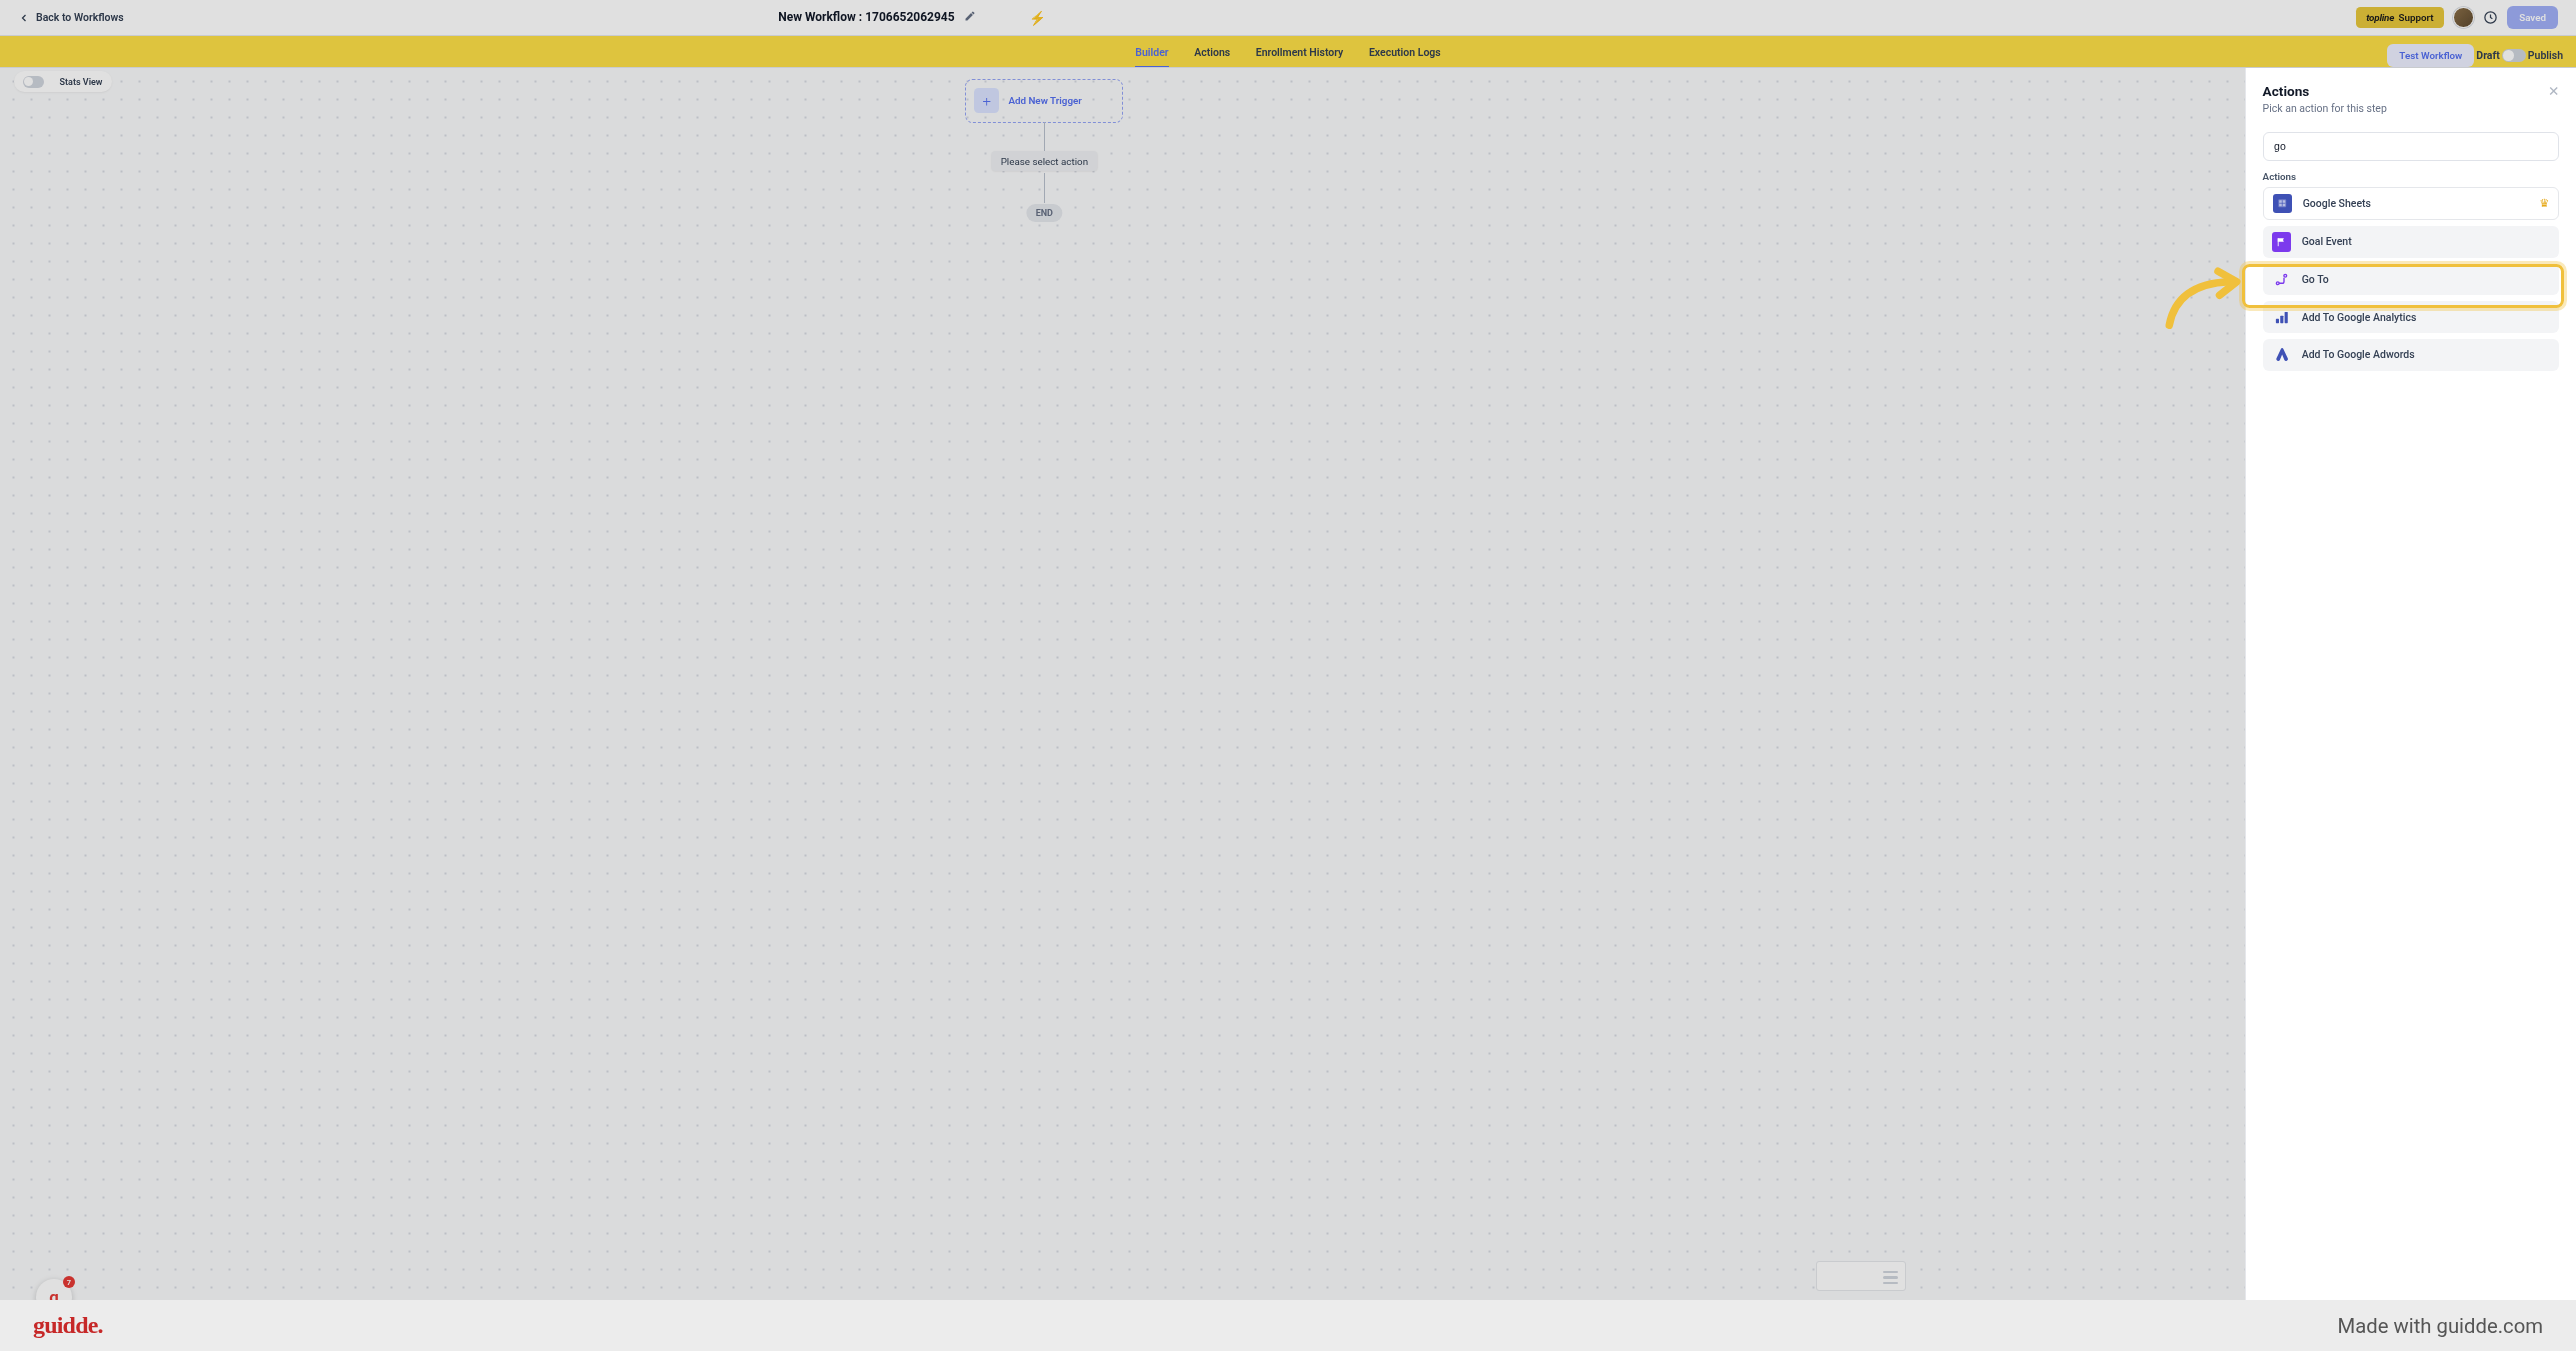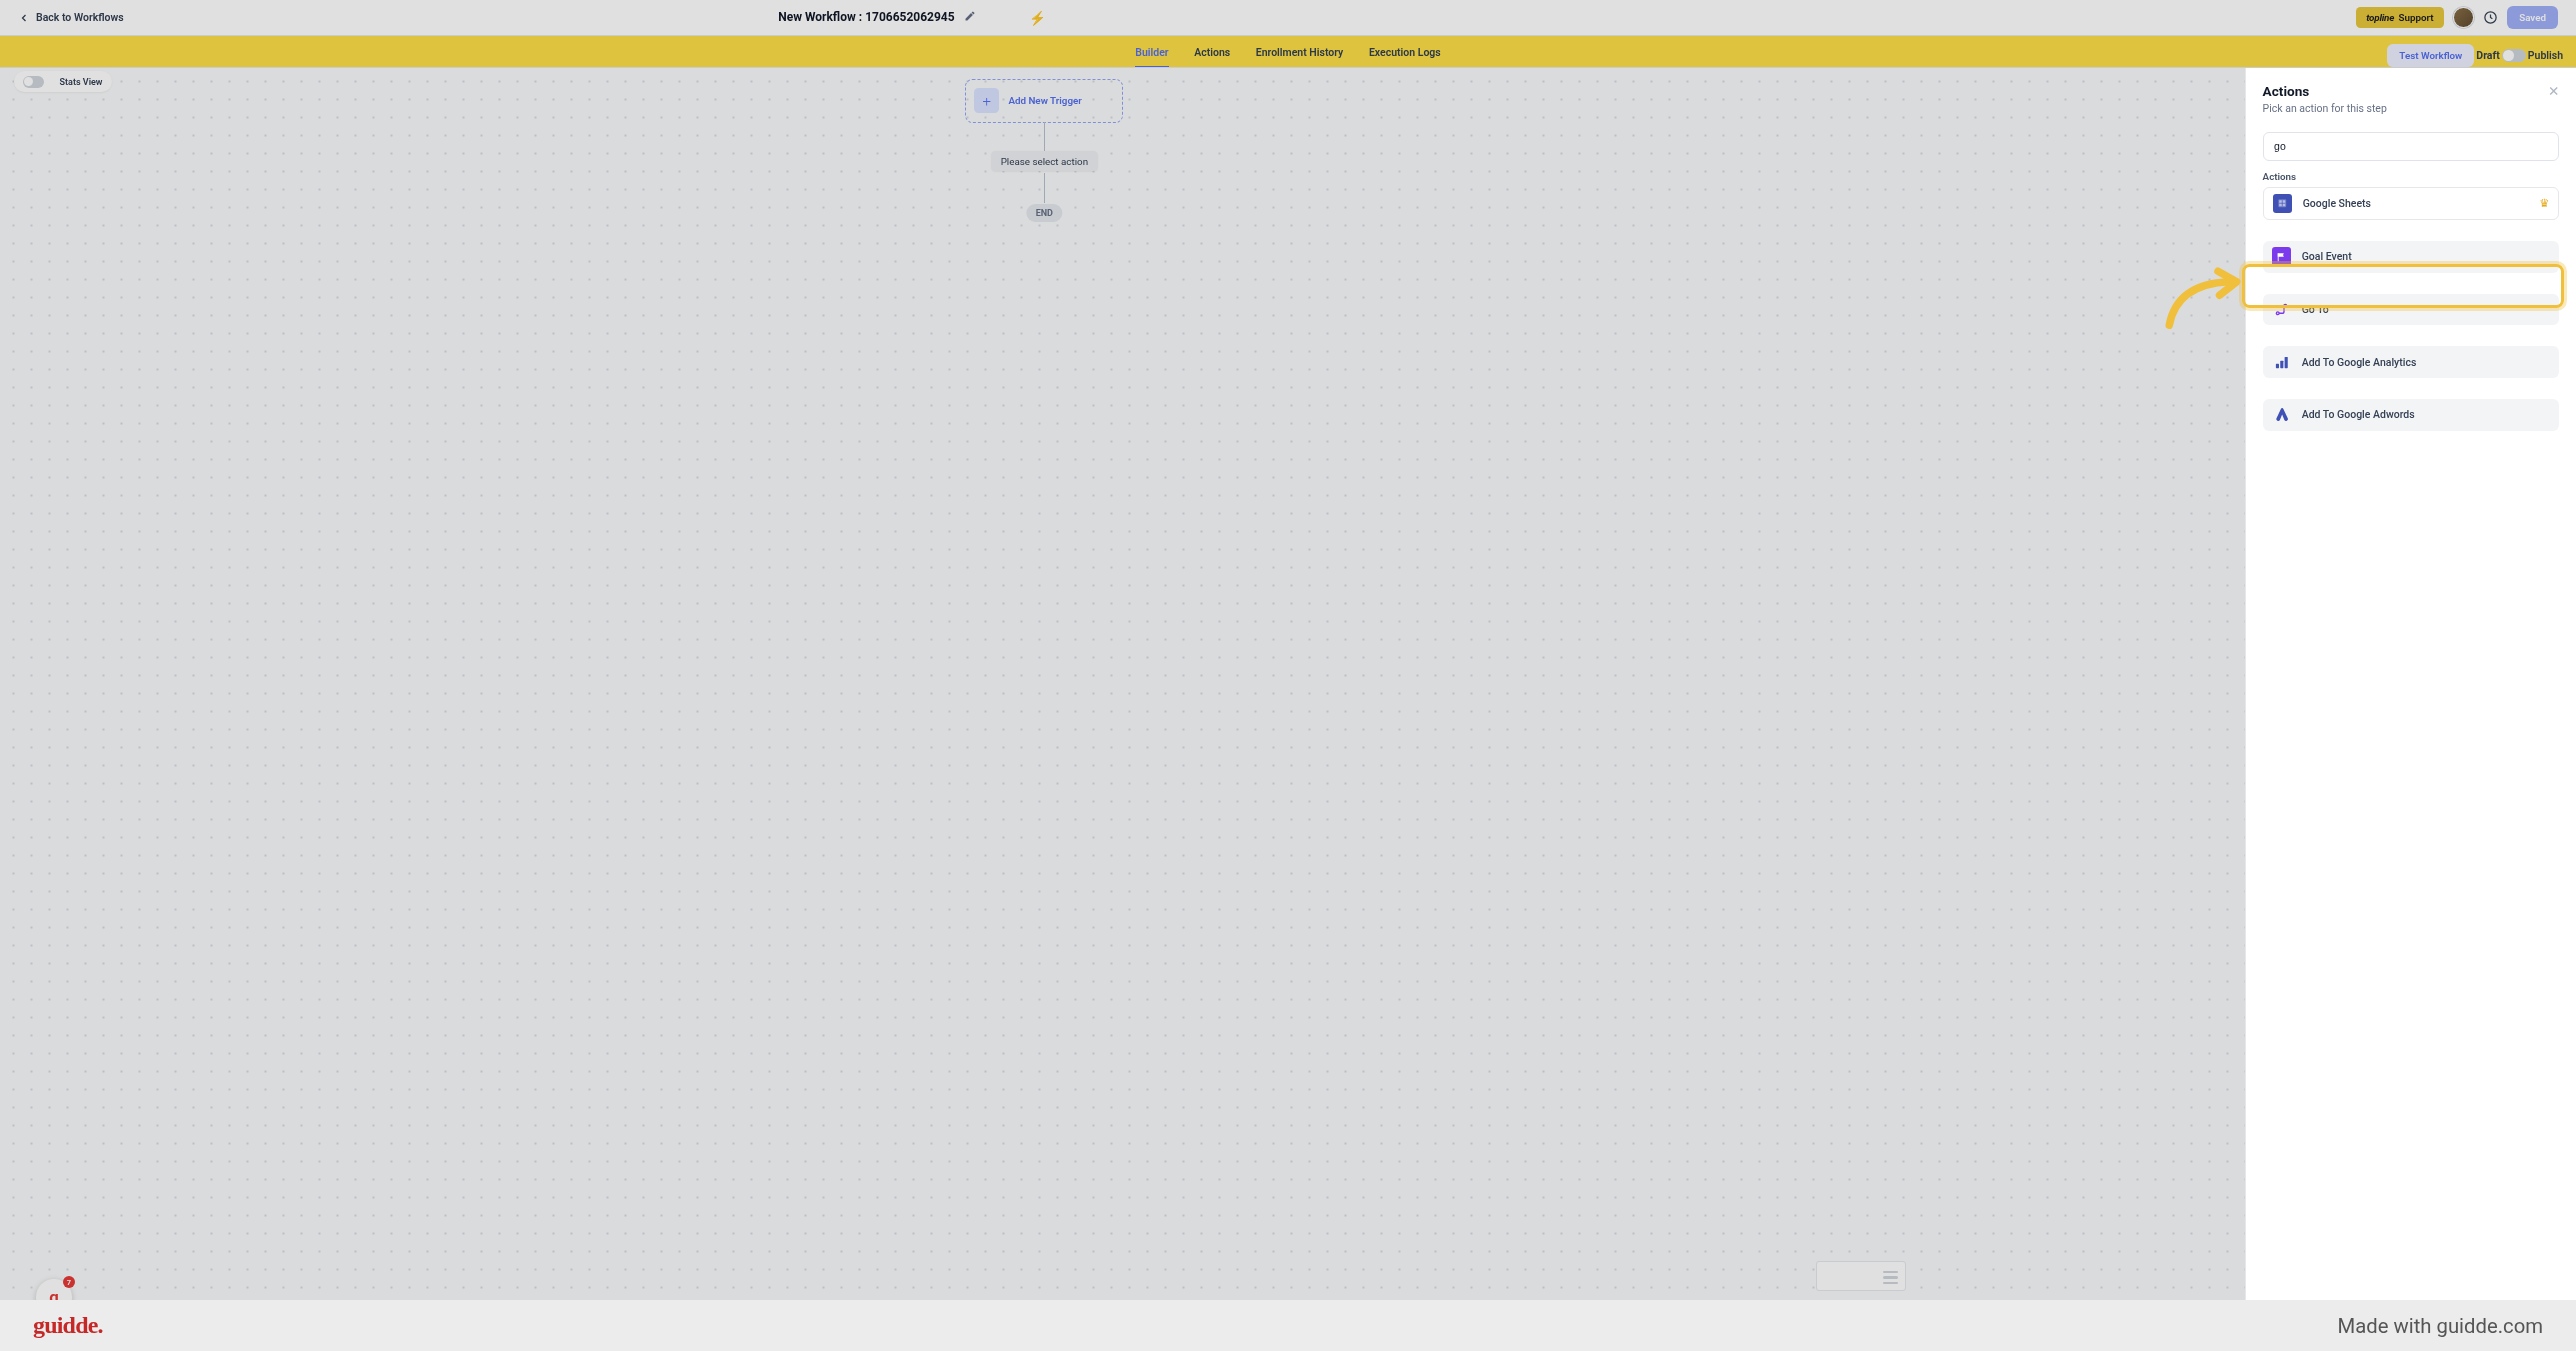--- a/index.html
+++ b/index.html
@@ -107,21 +107,21 @@
 .side-title { font-size: 13.6px; font-weight: 700; color: #111827; }
 .close-x { color: #b0b7c3; font-size: 13.6px; cursor: pointer; }
 .side-sub { font-size: 10.5px; color: #667085; margin-top: 3px; }
 
 .search-field {
   margin-top: 16.6px; border: 0.8px solid #e0e3e9; border-radius: 6px; padding: 7.5px 10.5px;
   font-size: 10.5px; color: #111827; width: 100%; outline: none; background: #fff;
 }
 .actions-lbl { font-size: 9.8px; font-weight: 600; color: #475467; margin-top: 10.5px; }
 
-.action-list { display: flex; flex-direction: column; gap: 21px; margin-top: 4.5px; }
+.action-list { display: flex; flex-direction: column; gap: 6px; margin-top: 4.5px; }
 .action-item {
   display: flex; align-items: center; gap: 10.5px; background: #f3f4f6; border-radius: 6px;
   padding: 6px 9px; cursor: pointer;
 }
 .action-item.first { background: #fff; border: 0.8px solid #e5e7eb; }
 .action-ico { width: 19.6px; height: 19.6px; border-radius: 3px; display: flex; align-items: center; justify-content: center; font-size: 11.3px; }
 .ico-sheets { background: #3f51b5; color: #fff; }
 .ico-goal { background: #7c3aed; color: #fff; }
 .ico-goto { width: 19.6px; height: 19.6px; display:flex; align-items:center; justify-content:center; }
 .ico-goto svg { stroke:#7c3aed; }

